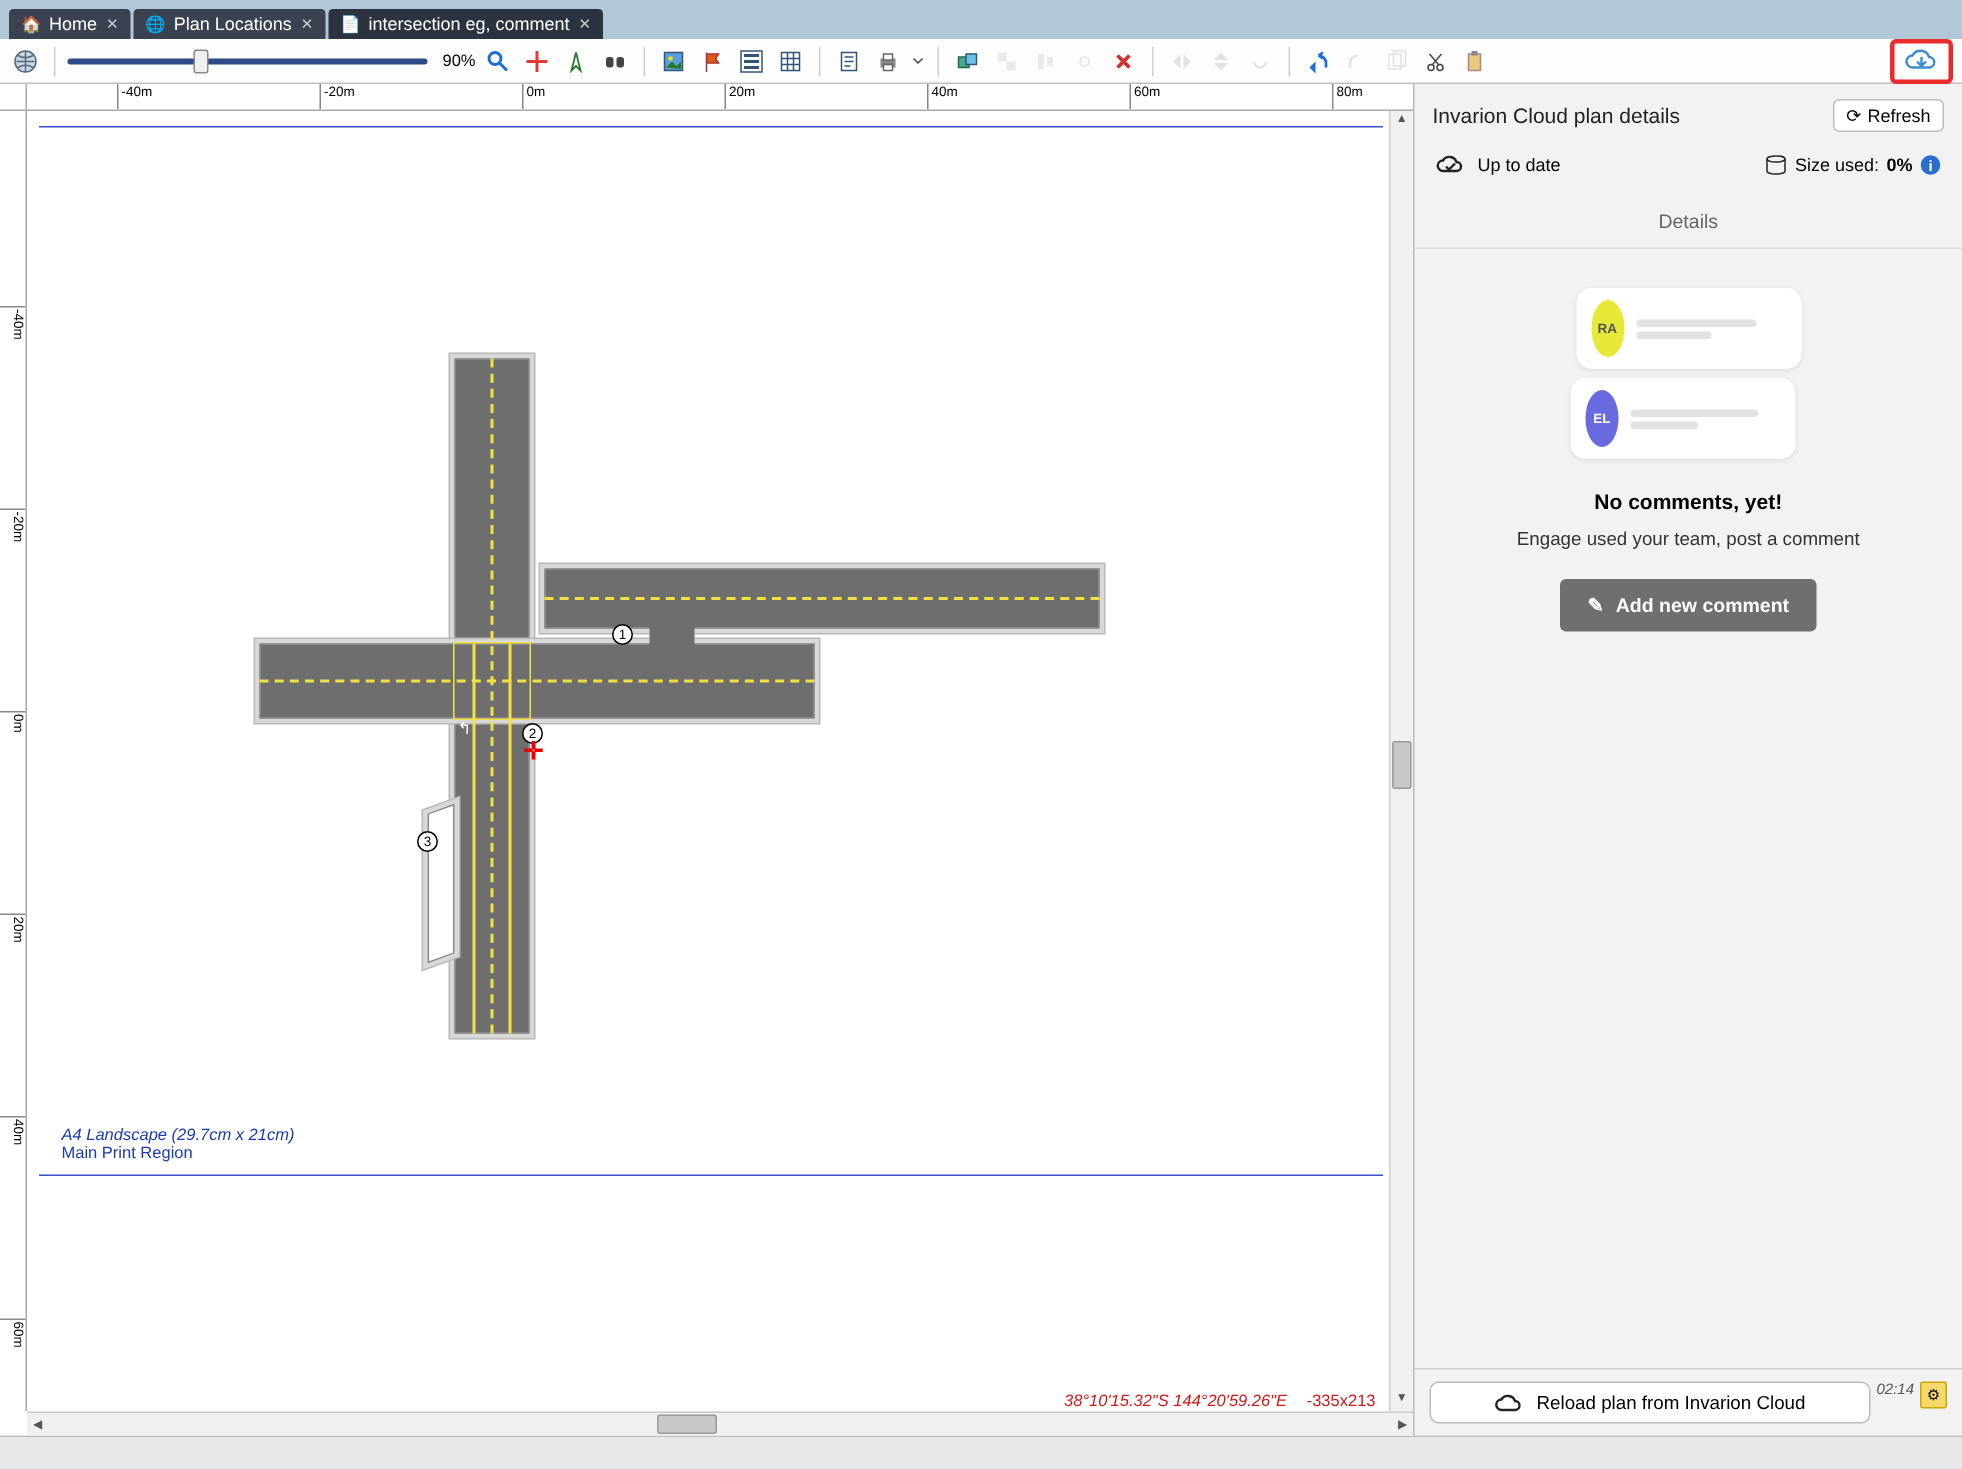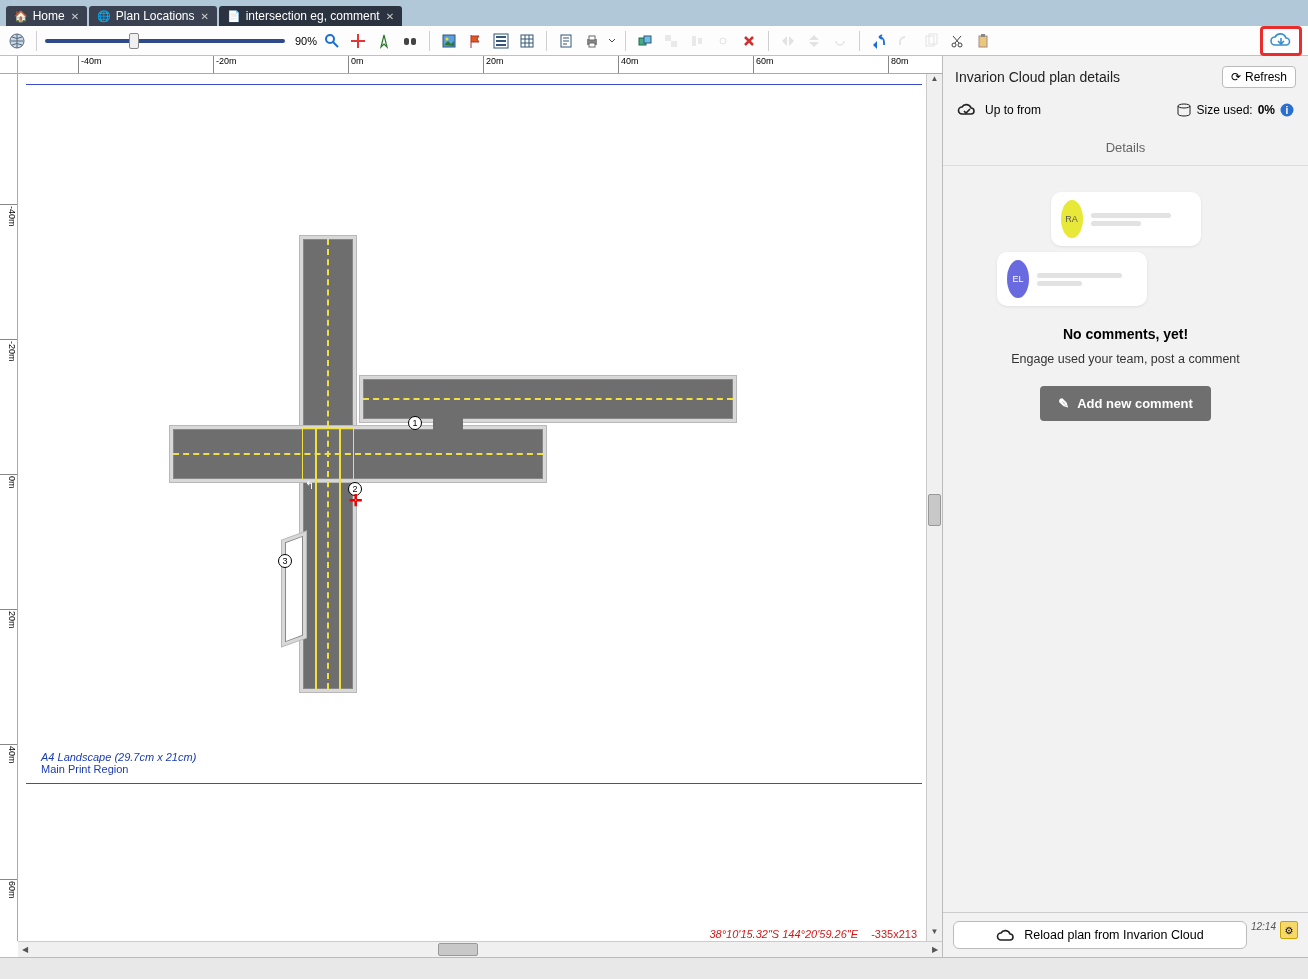--- a/index.html
+++ b/index.html
@@ -67,22 +67,22 @@
 .refresh-btn { border: 1px solid #bbb; border-radius: 4px; padding: 3px 8px; background: #fff; font-size: 12px; cursor: pointer; display: flex; align-items: center; gap: 4px; }
 .panel-status { display: flex; align-items: center; padding: 6px 14px 12px; gap: 8px; }
 .panel-status .left { display: flex; align-items: center; gap: 8px; flex: 1; }
 .panel-status .right { display: flex; align-items: flex-end; gap: 5px; font-size: 12px; }
 .panel-tabs { display: flex; border-bottom: 1px solid #ddd; }
 .panel-tab { flex: 1; text-align: center; padding: 10px 0; font-size: 13px; color: #666; cursor: pointer; }
 .panel-tab.active { color: #333; border-bottom: 2px solid #555; }
 
 .comments-body { flex: 1; padding: 20px 14px; text-align: center; }
 .comment-placeholder { margin: 6px auto; width: 150px; background: #fff; border-radius: 10px; padding: 8px 10px; display: flex; align-items: center; gap: 8px; box-shadow: 0 1px 3px rgba(0,0,0,0.08); }
-.comment-placeholder.shift { margin-left: 40px; width: 150px; }
-.avatar { width: 22px; height: 38px; border-radius: 50%; font-size: 9px; font-weight: 400; display: flex; align-items: center; justify-content: center; }
+.comment-placeholder.shift { margin-left: 90px; width: 150px; }
+.avatar { width: 22px; height: 38px; border-radius: 50%; font-size: 9px; font-weight: 700; display: flex; align-items: center; justify-content: center; }
 .avatar.ra { background: #e8e838; color: #555; }
 .avatar.el { background: #6a6ae0; color: #fff; }
 .ph-lines { flex: 1; }
 .ph-line { height: 5px; background: #e2e2e2; border-radius: 3px; margin: 3px 0; }
 .no-comments { font-weight: 700; font-size: 14px; margin: 20px 0 10px; }
 .engage { font-size: 12.5px; color: #333; margin-bottom: 20px; }
 .add-comment-btn { background: #6f6f6f; color: #fff; border: none; border-radius: 4px; padding: 10px 18px; font-size: 13px; font-weight: 600; cursor: pointer; display: inline-flex; align-items: center; gap: 8px; }
 
 .panel-foot { border-top: 1px solid #ccc; padding: 8px 10px; display: flex; align-items: flex-start; gap: 4px; }
 .reload-btn { flex: 1; border: 1px solid #bbb; border-radius: 6px; background: #fff; padding: 6px 10px; font-size: 12.5px; cursor: pointer; display: flex; align-items: center; justify-content: center; gap: 8px; }
@@ -364,21 +364,21 @@
         <span>⟳</span>
         <span>Refresh</span>
       </button>
     </div>
     <div class="panel-status">
       <div class="left">
         <svg width="20" height="16">
             <path d="M5 12a3.5 3.5 0 010-7 5 5 0 019 1 3 3 0 010 6z" fill="none" stroke="#222" stroke-width="1.6"></path>
             <path d="M7 9l2 2 4-4" fill="none" stroke="#222" stroke-width="1.6"></path>
           </svg>
-        <span>Up to from</span>
+        <span>Up to date</span>
       </div>
       <div class="right">
         <svg width="16" height="14">
             <ellipse cx="8" cy="3" rx="6" ry="2" fill="none" stroke="#222"></ellipse>
             <path d="M2 3v8a6 2 0 0012 0V3" fill="none" stroke="#222"></path>
           </svg>
         <span>Size used:</span>
         <b>0%</b>
         <svg width="14" height="14">
             <circle cx="7" cy="7" r="6.5" fill="#2a6ed0"></circle>
@@ -411,19 +411,19 @@
         <span>Add new comment</span>
       </button>
     </div>
     <div class="panel-foot">
       <button class="reload-btn">
         <svg width="20" height="14">
             <path d="M5 12a3.5 3.5 0 010-7 5 5 0 019 1 3 3 0 010 6z" fill="none" stroke="#222" stroke-width="1.6"></path>
           </svg>
         <span>Reload plan from Invarion Cloud</span>
       </button>
-      <span class="time">12:14</span>
+      <span class="time">02:14</span>
       <div class="gear-small">⚙</div>
     </div>
   </div>
 </div>
 
 <div class="app-statusbar"></div>
 
 </body></html>

